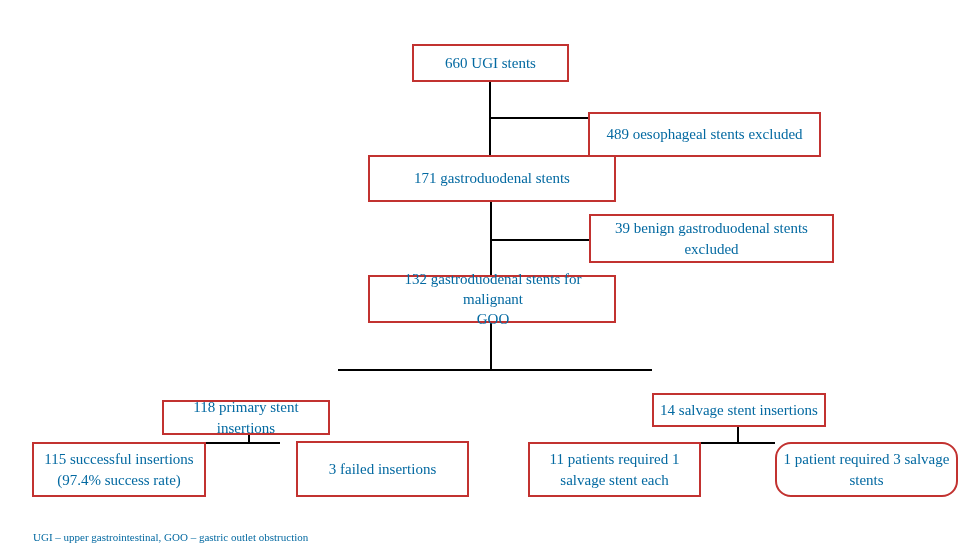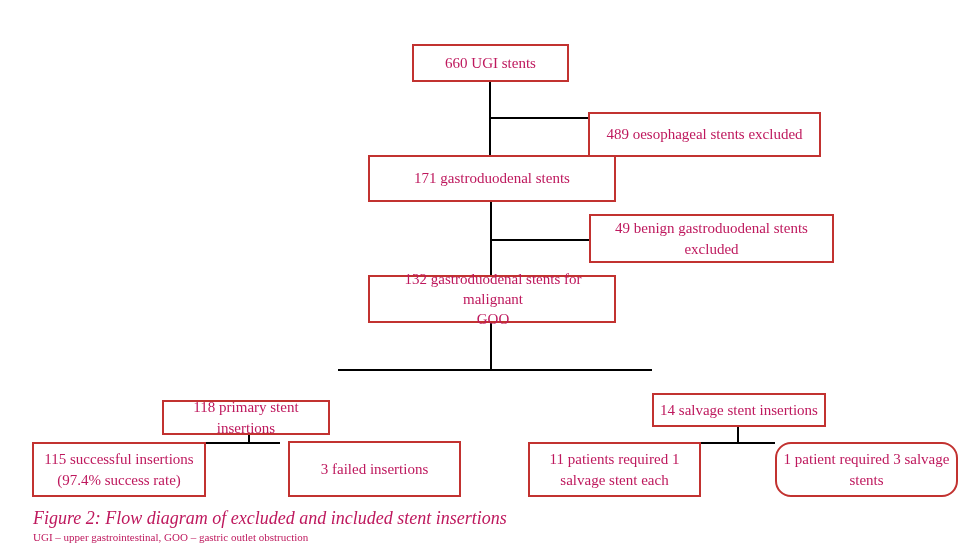--- a/index.html
+++ b/index.html
@@ -6,21 +6,21 @@
     margin: 0;
     padding: 0;
     background: #ffffff;
   }
   #canvas {
     position: relative;
     width: 966px;
     height: 554px;
     background: #ffffff;
     font-family: "Liberation Serif", serif;
-    color: #be185d;
+    color: #0369a1;
     overflow: hidden;
   }
   .node {
     position: absolute;
     border: 2px solid #c23230;
     background: #ffffff;
     display: flex;
     align-items: center;
     justify-content: center;
     text-align: center;
@@ -52,21 +52,21 @@
 
   
   #n-ugi            { left: 412px; top: 44px;  width: 157px; height: 38px; }
   #n-oeso-excl      { left: 588px; top: 96px;  width: 233px; height: 45px; margin-top: 16px; }
   #n-gastro         { left: 368px; top: 155px; width: 248px; height: 47px; }
   #n-benign-excl    { left: 589px; top: 214px; width: 245px; height: 49px; }
   #n-malignant      { left: 368px; top: 275px; width: 248px; height: 48px; padding-left: 8px; }
   #n-primary        { left: 162px; top: 368px; width: 168px; height: 35px; margin-top: 32px; }
   #n-salvage        { left: 652px; top: 369px; width: 174px; height: 34px; margin-top: 24px; }
   #n-success        { left: 32px;  top: 442px; width: 174px; height: 55px; }
-  #n-failed         { left: 288px; top: 441px; width: 173px; height: 56px; }
+  #n-failed         { left: 296px; top: 441px; width: 173px; height: 56px; }
   #n-salvage-one    { left: 528px; top: 442px; width: 173px; height: 55px; }
   #n-salvage-three  { left: 775px; top: 442px; width: 183px; height: 55px; border-radius: 16px; }
 
   
   #l-v1 { left: 489px; top: 82px;  width: 2px;   height: 74px; }
   #l-h1 { left: 489px; top: 117px; width: 99px;  height: 2px;  }
   #l-v2 { left: 490px; top: 202px; width: 2px;   height: 73px; }
   #l-h2 { left: 490px; top: 239px; width: 99px;  height: 2px;  }
   #l-v3 { left: 490px; top: 323px; width: 2px;   height: 48px; }
   #l-h3 { left: 338px; top: 369px; width: 314px; height: 2px;  }
@@ -90,38 +90,37 @@
   <div class="line" id="l-h4"></div>
   <div class="line" id="l-v5"></div>
   <div class="line" id="l-h5"></div>
 
   <div class="node" id="n-ugi">660 UGI stents</div>
 
   <div class="node" id="n-oeso-excl">489 oesophageal stents excluded</div>
 
   <div class="node" id="n-gastro">171 gastroduodenal stents</div>
 
-  <div class="node" id="n-benign-excl">49 benign gastroduodenal stents
+  <div class="node" id="n-benign-excl">39 benign gastroduodenal stents
 excluded</div>
 
   <div class="node" id="n-malignant">132 gastroduodenal stents for malignant
 GOO</div>
 
   <div class="node" id="n-primary">118 primary stent insertions</div>
 
   <div class="node" id="n-salvage">14 salvage stent insertions</div>
 
   <div class="node" id="n-success">115 successful insertions
 (97.4% success rate)</div>
 
   <div class="node" id="n-failed">3 failed insertions</div>
 
   <div class="node" id="n-salvage-one">11 patients required 1
 salvage stent each</div>
 
   <div class="node" id="n-salvage-three">1 patient required 3 salvage
 stents</div>
 
-  <div class="caption">Figure 2: Flow diagram of excluded and included stent insertions</div>
 
   <div class="footnote">UGI – upper gastrointestinal, GOO – gastric outlet obstruction</div>
 
 </div>
 
 </body></html>

